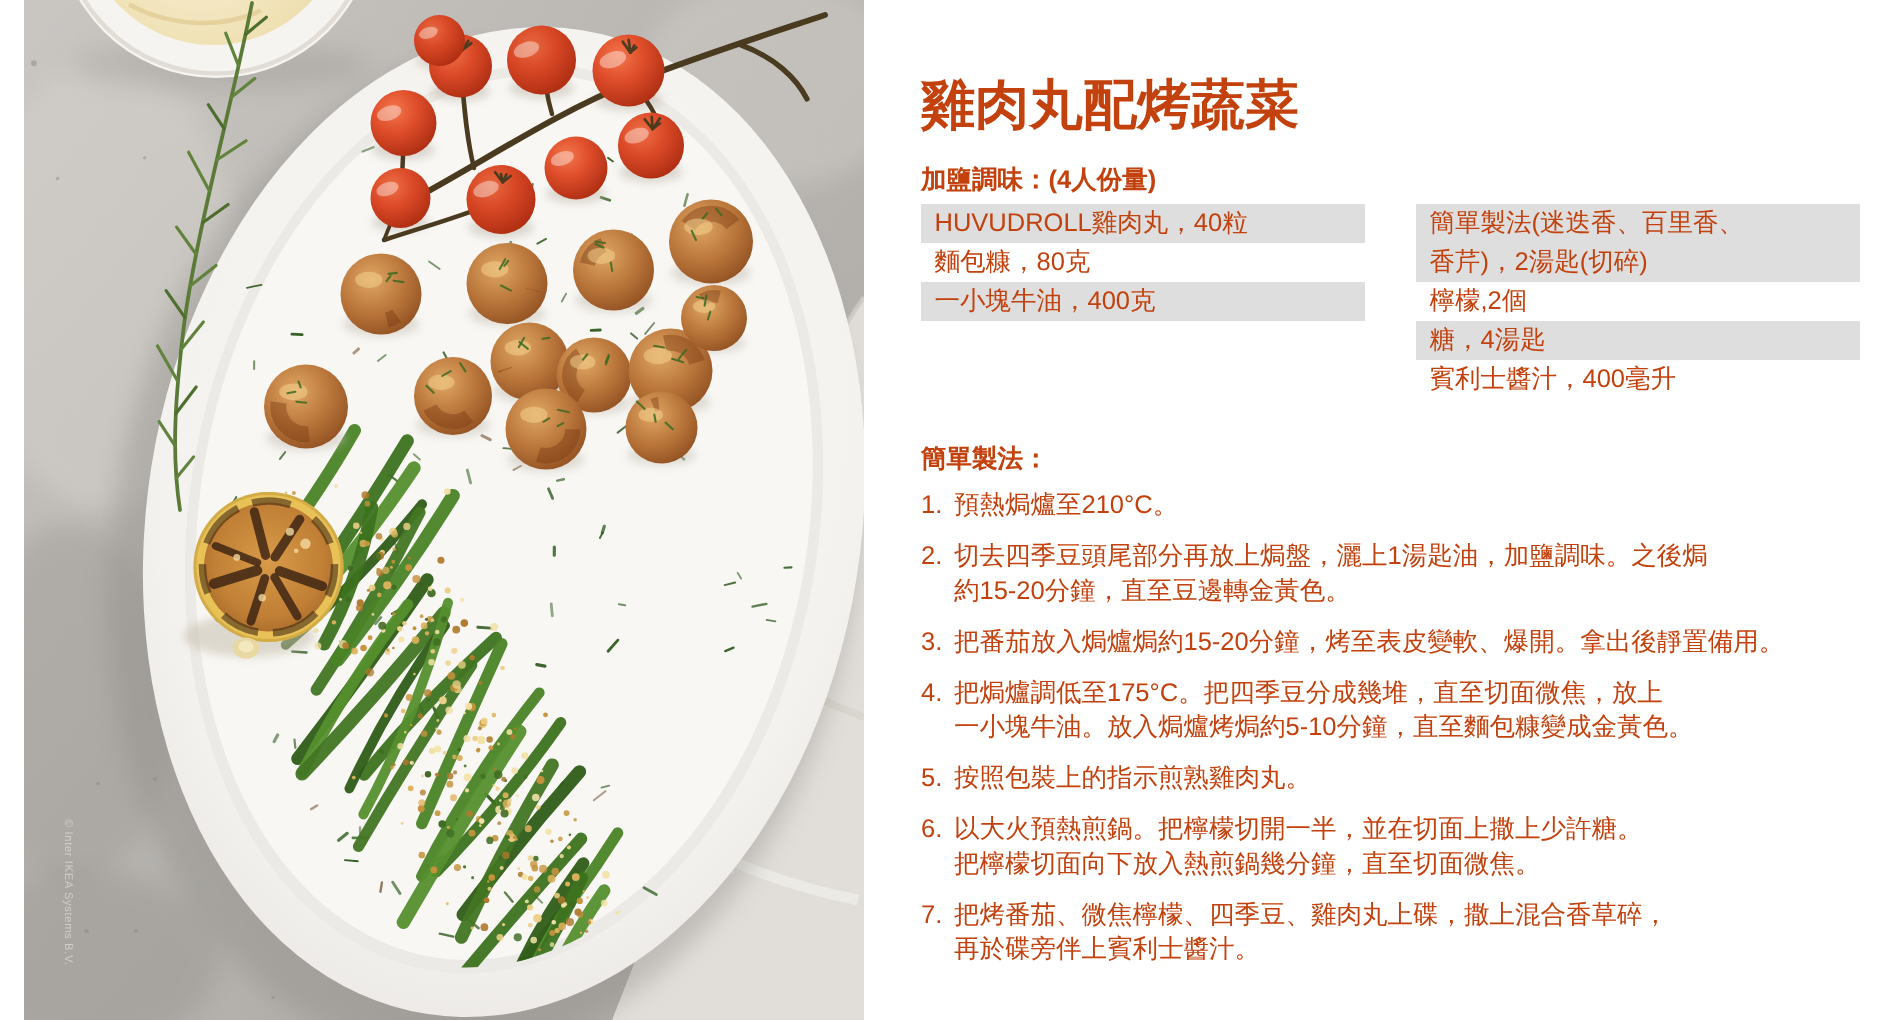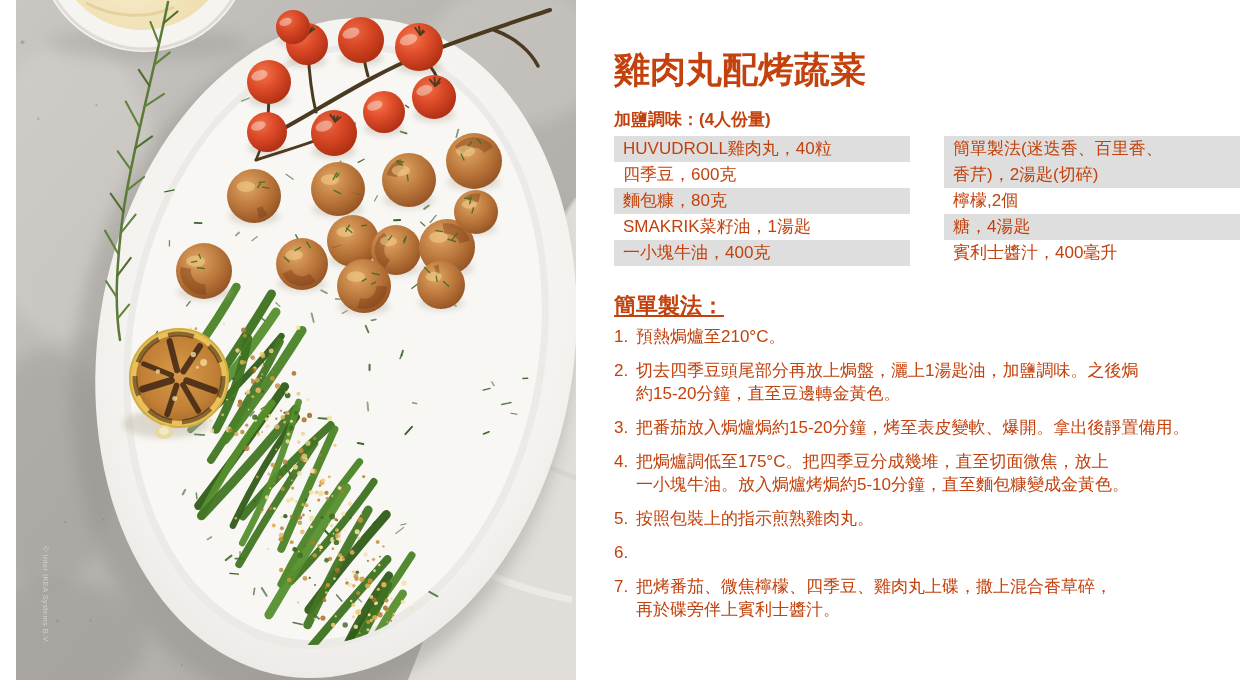--- a/index.html
+++ b/index.html
@@ -6,21 +6,21 @@
   .page{position:relative;width:1260px;height:680px;overflow:hidden;background:#ffffff;
         font-family:"Liberation Sans",sans-serif;color:#c2410c;display:flex;margin-left:16px;}
   .photo{flex:0 0 560px;width:560px;height:680px;position:relative;}
   .photo svg{display:block;width:560px;height:680px;}
   .content{flex:1 1 auto;padding:50px 46px 0 38px;box-sizing:border-box;}
   h1.title{font-size:36px;line-height:40px;font-weight:700;margin:0 0 20px 0;}
   .ing-head{font-size:17px;line-height:20px;font-weight:700;margin:0 0 6px 0;}
   .ing-grid{display:grid;grid-template-columns:296px 296px;column-gap:34px;align-items:start;}
   .ing-row{font-size:17px;line-height:26px;min-height:26px;padding:0 9px;white-space:pre-line;box-sizing:border-box;}
   .ing-col .ing-row:nth-child(odd){background:#dedede;}
-  .steps-head{font-size:22px;line-height:20px;font-weight:700;margin:30px 0 9px 0;text-decoration:underline;}
+  .steps-head{font-size:17px;line-height:20px;font-weight:700;margin:30px 0 9px 0;}
   ol.steps{list-style:none;margin:0;padding:0;}
   li.step{display:flex;font-size:17px;line-height:23px;margin:0 0 11px 0;}
   li.step .num{flex:0 0 22px;width:22px;}
   li.step .txt{white-space:pre-line;}
 </style>
 </head>
 <body>
 
 <div class="page">
 
@@ -755,23 +755,21 @@
   </div>
 
   <div class="content">
     <h1 class="title">雞肉丸配烤蔬菜</h1>
 
     <div class="ing-head">加鹽調味：(4人份量)</div>
 
     <div class="ing-grid">
       <div class="ing-col">
         <div class="ing-row">HUVUDROLL雞肉丸，40粒</div>
-        <div class="ing-row">四季豆，600克</div>
         <div class="ing-row">麵包糠，80克</div>
-        <div class="ing-row">SMAKRIK菜籽油，1湯匙</div>
         <div class="ing-row">一小塊牛油，400克</div>
       </div>
       <div class="ing-col">
         <div class="ing-row">簡單製法(迷迭香、百里香、
 香芹)，2湯匙(切碎)</div>
         <div class="ing-row">檸檬,2個</div>
         <div class="ing-row">糖，4湯匙</div>
         <div class="ing-row">賓利士醬汁，400毫升</div>
       </div>
     </div>
@@ -796,20 +794,22 @@
           <span class="num">4.</span>
           <span class="txt">把焗爐調低至175°C。把四季豆分成幾堆，直至切面微焦，放上
 一小塊牛油。放入焗爐烤焗約5-10分鐘，直至麵包糠變成金黃色。</span>
         </li>
       <li class="step">
           <span class="num">5.</span>
           <span class="txt">按照包裝上的指示煎熟雞肉丸。</span>
         </li>
       <li class="step">
           <span class="num">6.</span>
+          <span class="txt">以大火預熱煎鍋。把檸檬切開一半，並在切面上撒上少許糖。
+把檸檬切面向下放入熱煎鍋幾分鐘，直至切面微焦。</span>
         </li>
       <li class="step">
           <span class="num">7.</span>
           <span class="txt">把烤番茄、微焦檸檬、四季豆、雞肉丸上碟，撒上混合香草碎，
 再於碟旁伴上賓利士醬汁。</span>
         </li>
     </ol>
   </div>
 </div>
 

